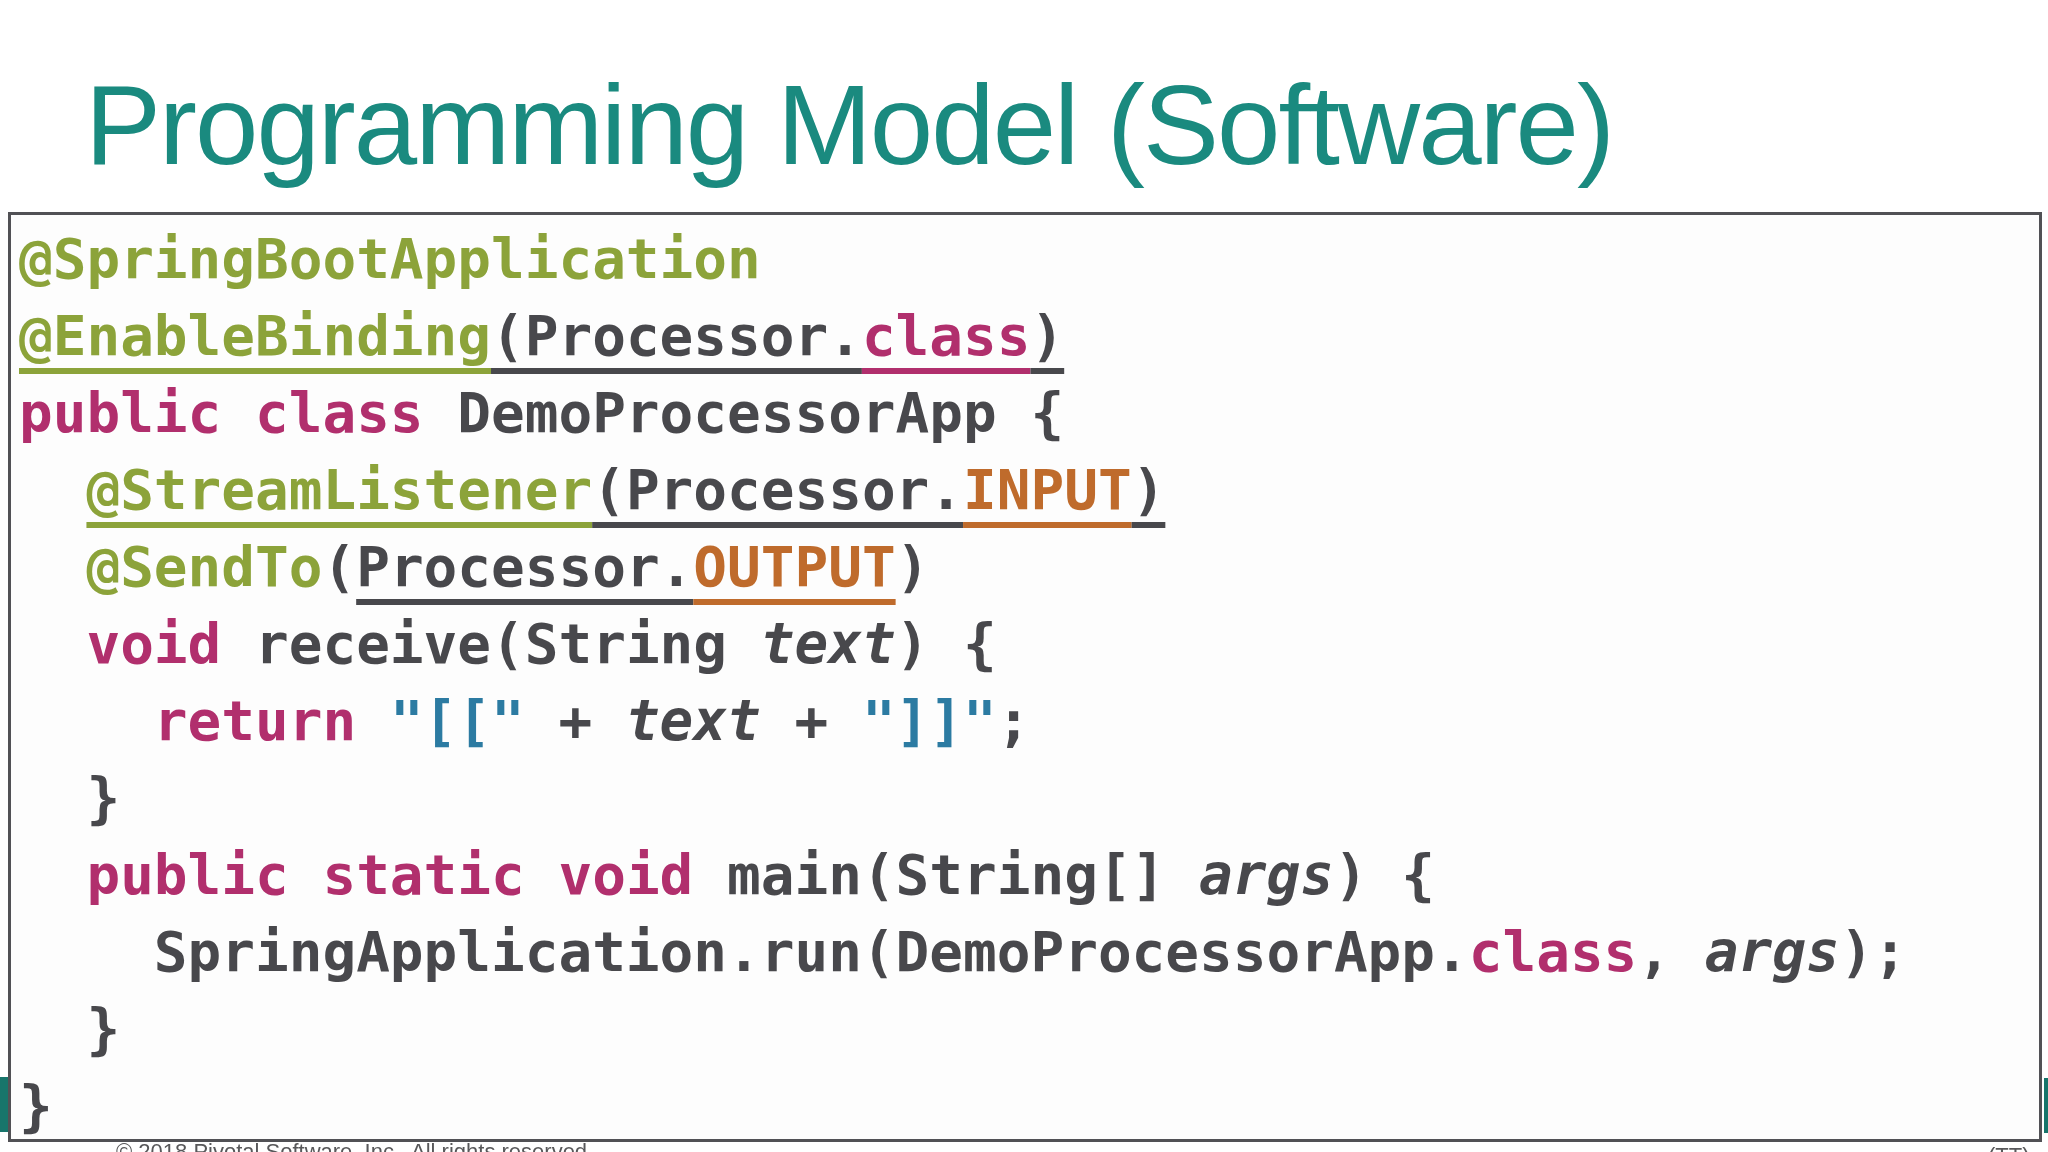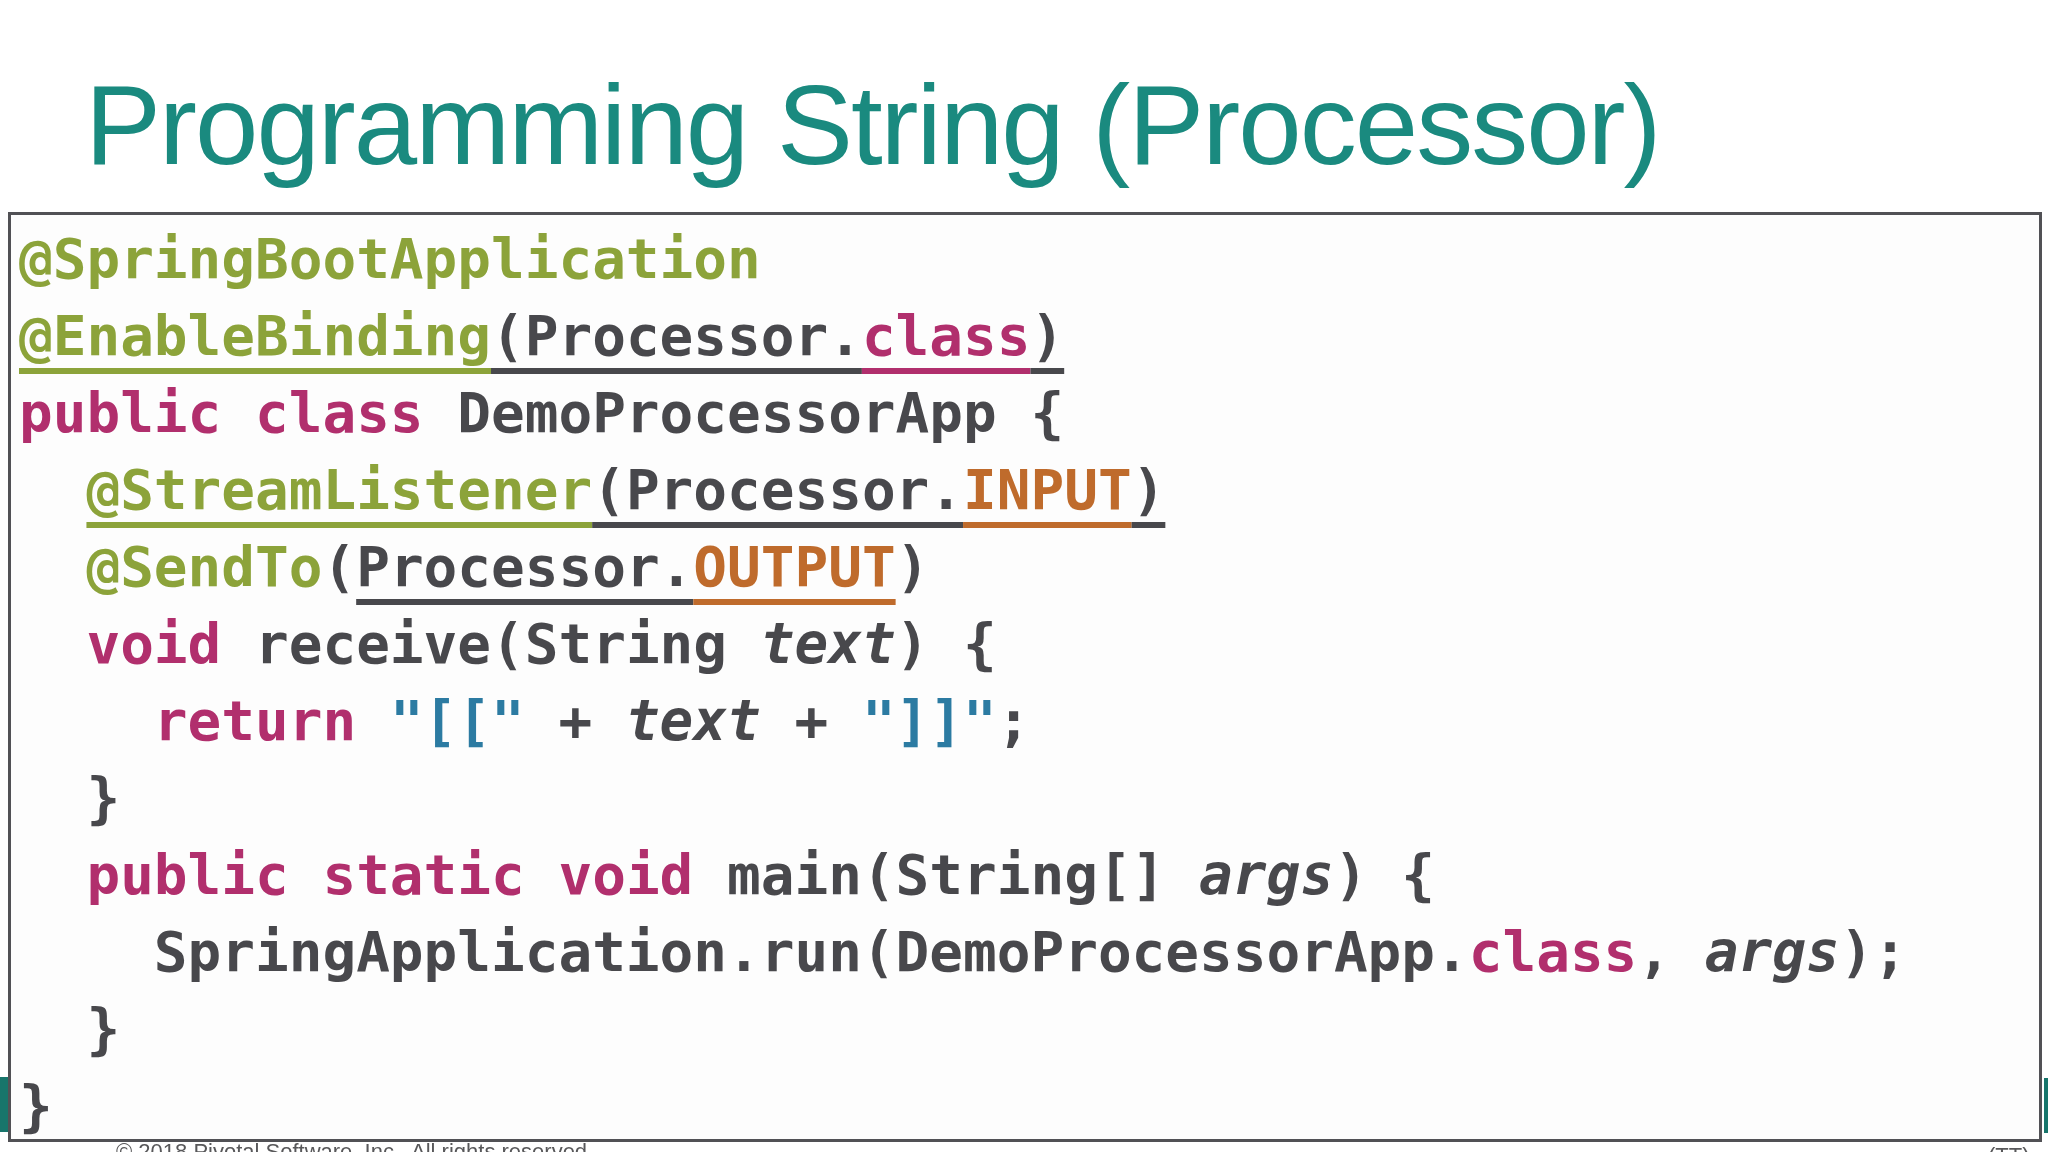--- a/index.html
+++ b/index.html
@@ -79,21 +79,21 @@
     top: 1143px;
     font-size: 22px;
     color: var(--footer-gray);
     white-space: pre;
     z-index: 3;
   }
 </style>
 </head>
 <body style="--title-teal: #1a8a7f; --accent-teal: #17756b; --box-border: #515155; --box-bg: #fdfdfd; --footer-gray: #58585a; --code-green: #8ca33a; --code-magenta: #b12f6d; --code-dark: #48484c; --code-orange: #bf6b2c; --code-blue: #2c7ba2;">
 
-<h1 class="slide-title">Programming String (Processor)</h1>
+<h1 class="slide-title">Programming Model (Software)</h1>
 
 <div class="code-box">
   <div class="code-area" id="code-area"><div class="code-line"><span class="seg-green">@SpringBootApplication</span></div><div class="code-line"><span class="seg-green u">@EnableBinding</span><span class="seg-dark u">(Processor.</span><span class="seg-magenta u">class</span><span class="seg-dark u">)</span></div><div class="code-line"><span class="seg-magenta">public class</span><span class="seg-dark"> DemoProcessorApp {</span></div><div class="code-line"><span class="seg-dark">  </span><span class="seg-green u">@StreamListener</span><span class="seg-dark u">(Processor.</span><span class="seg-orange u">INPUT</span><span class="seg-dark u">)</span></div><div class="code-line"><span class="seg-dark">  </span><span class="seg-green">@SendTo</span><span class="seg-dark">(</span><span class="seg-dark u">Processor.</span><span class="seg-orange u">OUTPUT</span><span class="seg-dark">)</span></div><div class="code-line"><span class="seg-dark">  </span><span class="seg-magenta">void</span><span class="seg-dark"> receive(String </span><span class="seg-dark i">text</span><span class="seg-dark">) {</span></div><div class="code-line"><span class="seg-dark">    </span><span class="seg-magenta">return</span><span class="seg-dark"> </span><span class="seg-blue">"[["</span><span class="seg-dark"> + </span><span class="seg-dark i">text</span><span class="seg-dark"> + </span><span class="seg-blue">"]]"</span><span class="seg-dark">;</span></div><div class="code-line"><span class="seg-dark">  }</span></div><div class="code-line"><span class="seg-dark">  </span><span class="seg-magenta">public static void</span><span class="seg-dark"> main(String[] </span><span class="seg-dark i">args</span><span class="seg-dark">) {</span></div><div class="code-line"><span class="seg-dark">    </span><span class="seg-dark">SpringApplication.run(DemoProcessorApp.</span><span class="seg-magenta">class</span><span class="seg-dark">, </span><span class="seg-dark i">args</span><span class="seg-dark">);</span></div><div class="code-line"><span class="seg-dark">  }</span></div><div class="code-line"><span class="seg-dark">}</span></div></div>
 </div>
 
 <div class="accent-bar accent-bar-left"></div>
 <div class="accent-bar accent-bar-right"></div>
 
 <div class="footer-copyright">© 2018 Pivotal Software, Inc.  All rights reserved.</div>
 

